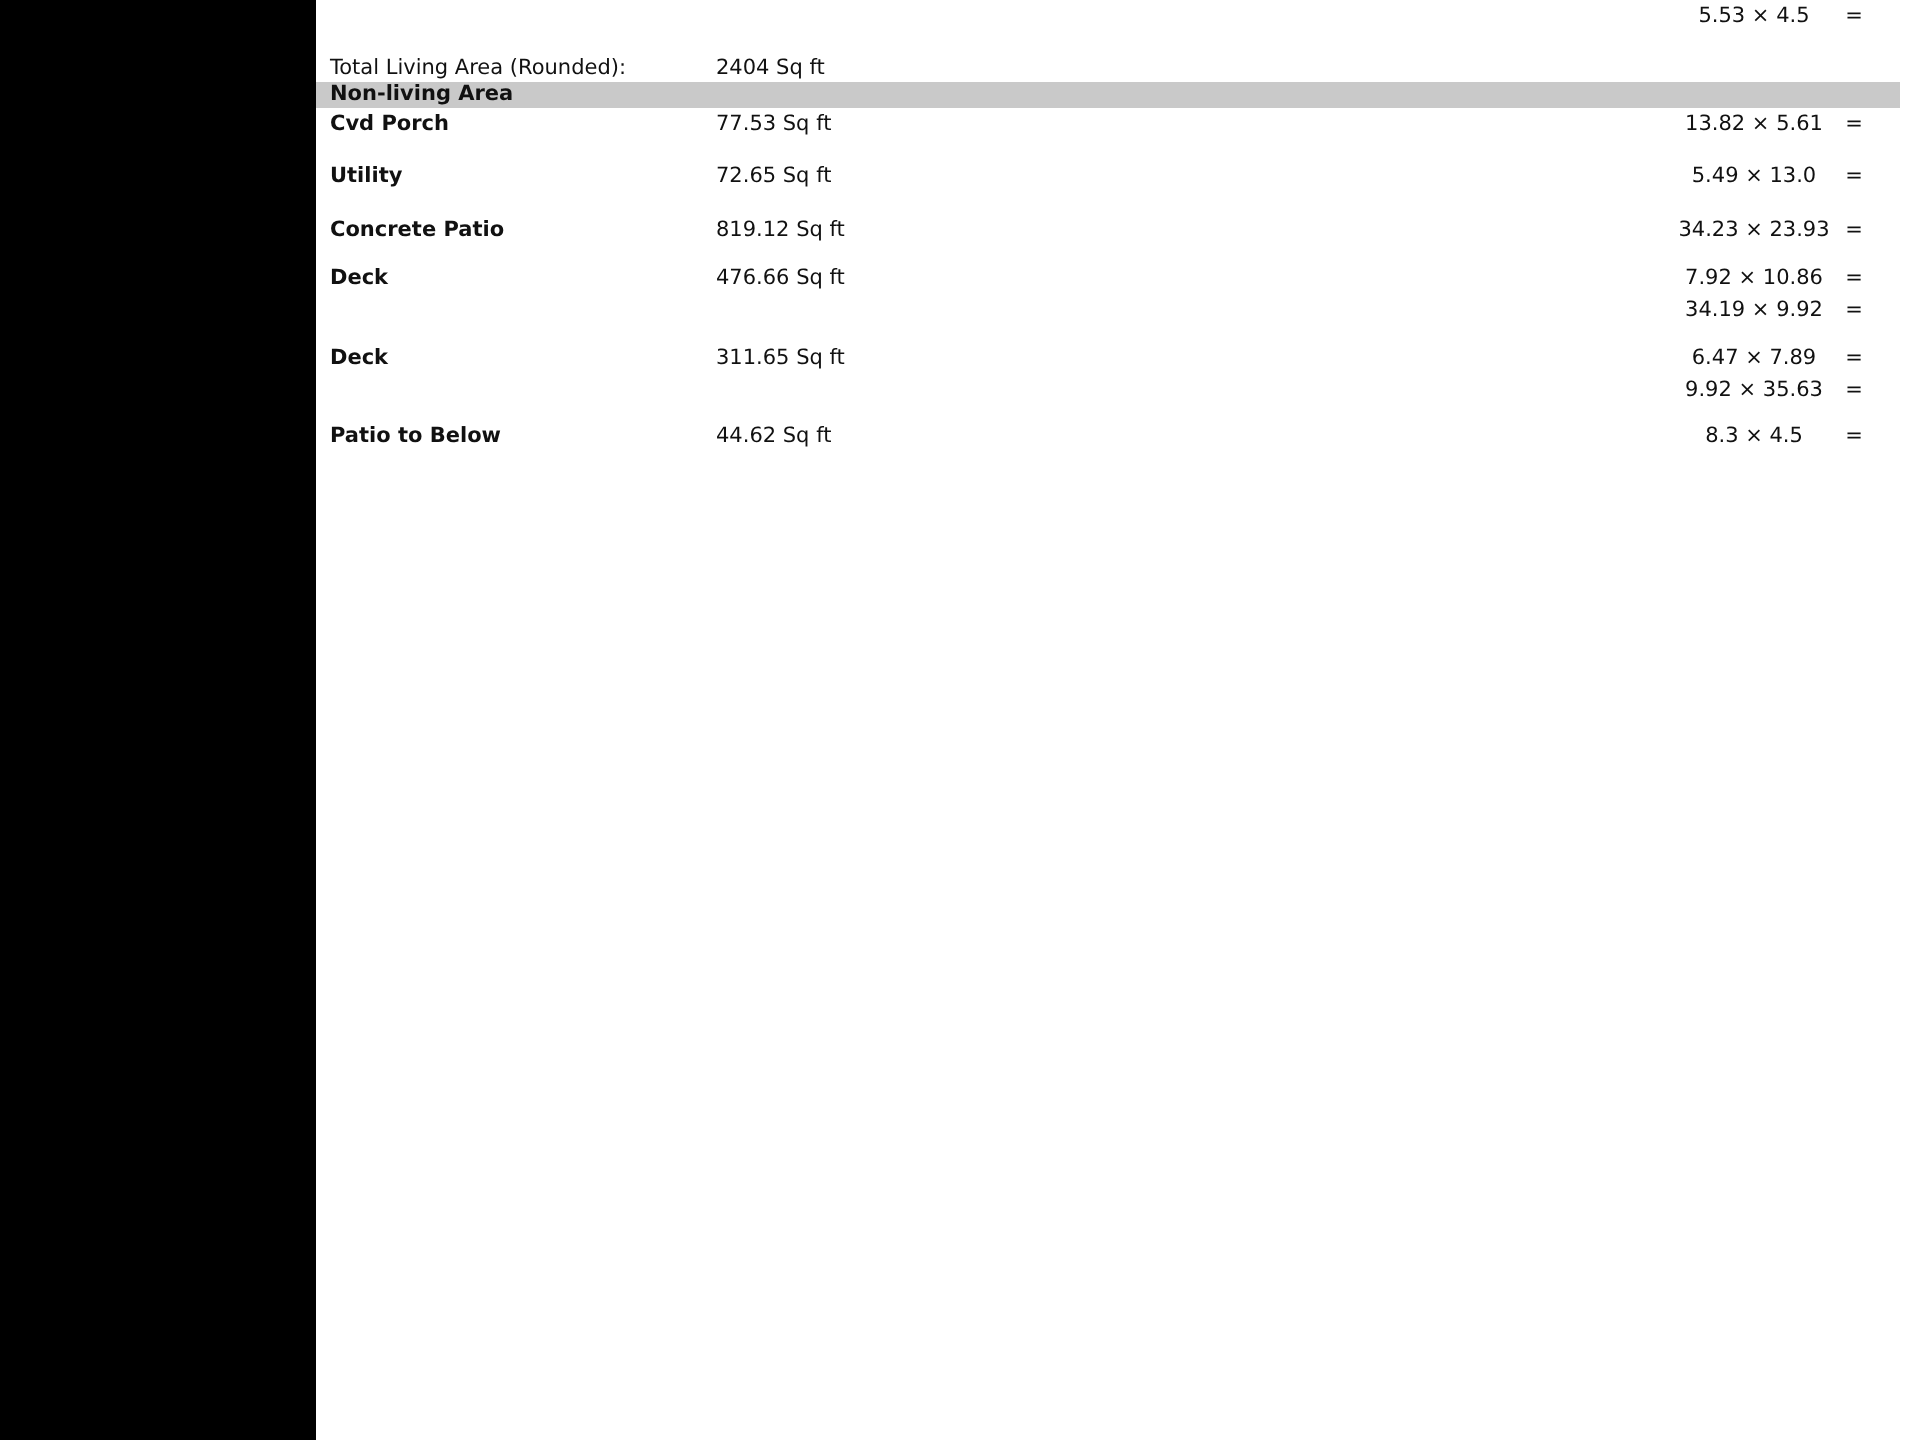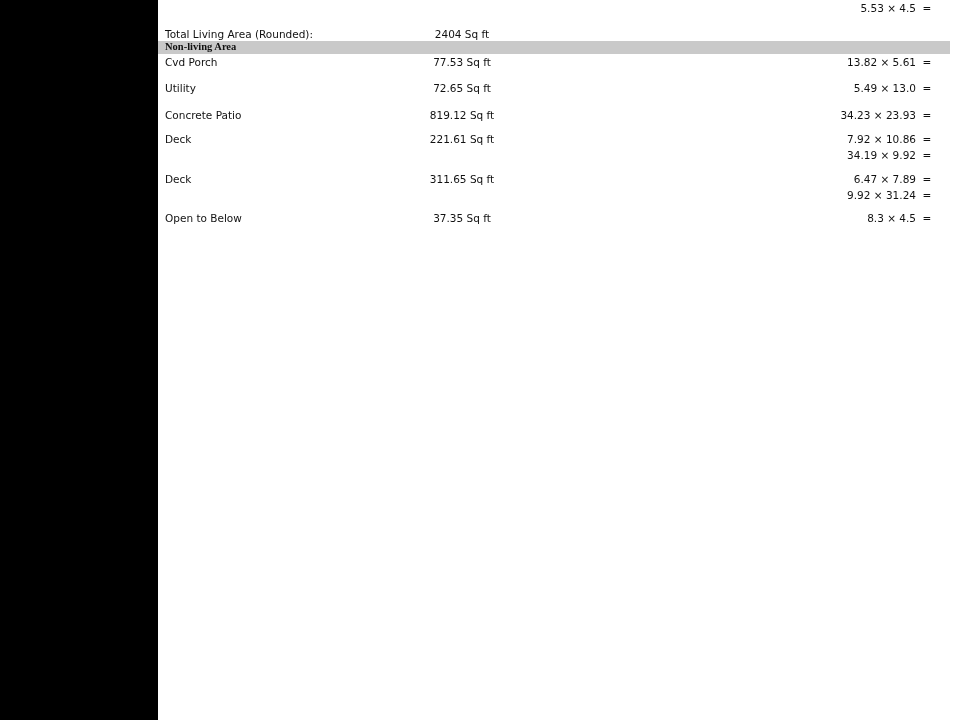--- a/index.html
+++ b/index.html
@@ -25,43 +25,44 @@
     position: relative;
     width: 100%;
     height: 100%;
   }
   .label {
     position: absolute;
     left: 7px;
     font-size: 10.5px;
     color: #111111;
     white-space: nowrap;
+    font-weight: bold;
   }
   .area {
     position: absolute;
     left: 200px;
     width: 208px;
-    text-align: center;
+    text-align: left;
     font-size: 10.5px;
     color: #111111;
     white-space: nowrap;
   }
   .calc {
     position: absolute;
     left: 660px;
     width: 130px;
     font-size: 10.5px;
     color: #111111;
     white-space: nowrap;
   }
   .calc .expr {
     position: absolute;
     left: 20px;
     width: 78px;
-    text-align: right;
+    text-align: center;
   }
   .calc .eq {
     position: absolute;
     left: 104px;
     width: 10px;
     text-align: center;
   }
   .calc .val {
     position: absolute;
     left: 110px;
@@ -82,21 +83,20 @@
     height: 13px;
     background: #c9c9c9;
   }
   .band-label {
     position: absolute;
     left: 7px;
     top: 0px;
     font-size: 10.5px;
     font-weight: bold;
     color: #111111;
-    font-family: Liberation Serif, serif;
   }
   .total-row {
     position: absolute;
     left: 0;
     right: 0;
   }
   .blk {
     position: absolute;
     left: 0;
     right: 0;
@@ -159,21 +159,21 @@
         <div class="calc-line">
           <span class="expr">34.23 × 23.93</span>
           <span class="eq">=</span>
           <span class="val">819.12</span>
         </div>
       </div>
     </div>
 
     <div class="blk" style="top:133px;">
       <span class="label">Deck</span>
-      <span class="area">221.61 Sq ft</span>
+      <span class="area">476.66 Sq ft</span>
       <div class="calc">
         <div class="calc-line">
           <span class="expr">7.92 × 10.86</span>
           <span class="eq">=</span>
           <span class="val">137.49</span>
         </div>
         <div class="calc-line">
           <span class="expr">34.19 × 9.92</span>
           <span class="eq">=</span>
           <span class="val">339.16</span>
@@ -184,30 +184,30 @@
     <div class="blk" style="top:173px;">
       <span class="label">Deck</span>
       <span class="area">311.65 Sq ft</span>
       <div class="calc">
         <div class="calc-line">
           <span class="expr">6.47 × 7.89</span>
           <span class="eq">=</span>
           <span class="val">51.05</span>
         </div>
         <div class="calc-line">
-          <span class="expr">9.92 × 31.24</span>
+          <span class="expr">9.92 × 35.63</span>
           <span class="eq">=</span>
           <span class="val">260.6</span>
         </div>
       </div>
     </div>
 
     <div class="blk" style="top:212px;">
-      <span class="label">Open to Below</span>
-      <span class="area">37.35 Sq ft</span>
+      <span class="label">Patio to Below</span>
+      <span class="area">44.62 Sq ft</span>
       <div class="calc">
         <div class="calc-line">
           <span class="expr">8.3 × 4.5</span>
           <span class="eq">=</span>
           <span class="val">37.35</span>
         </div>
       </div>
     </div>
 
   </div>

